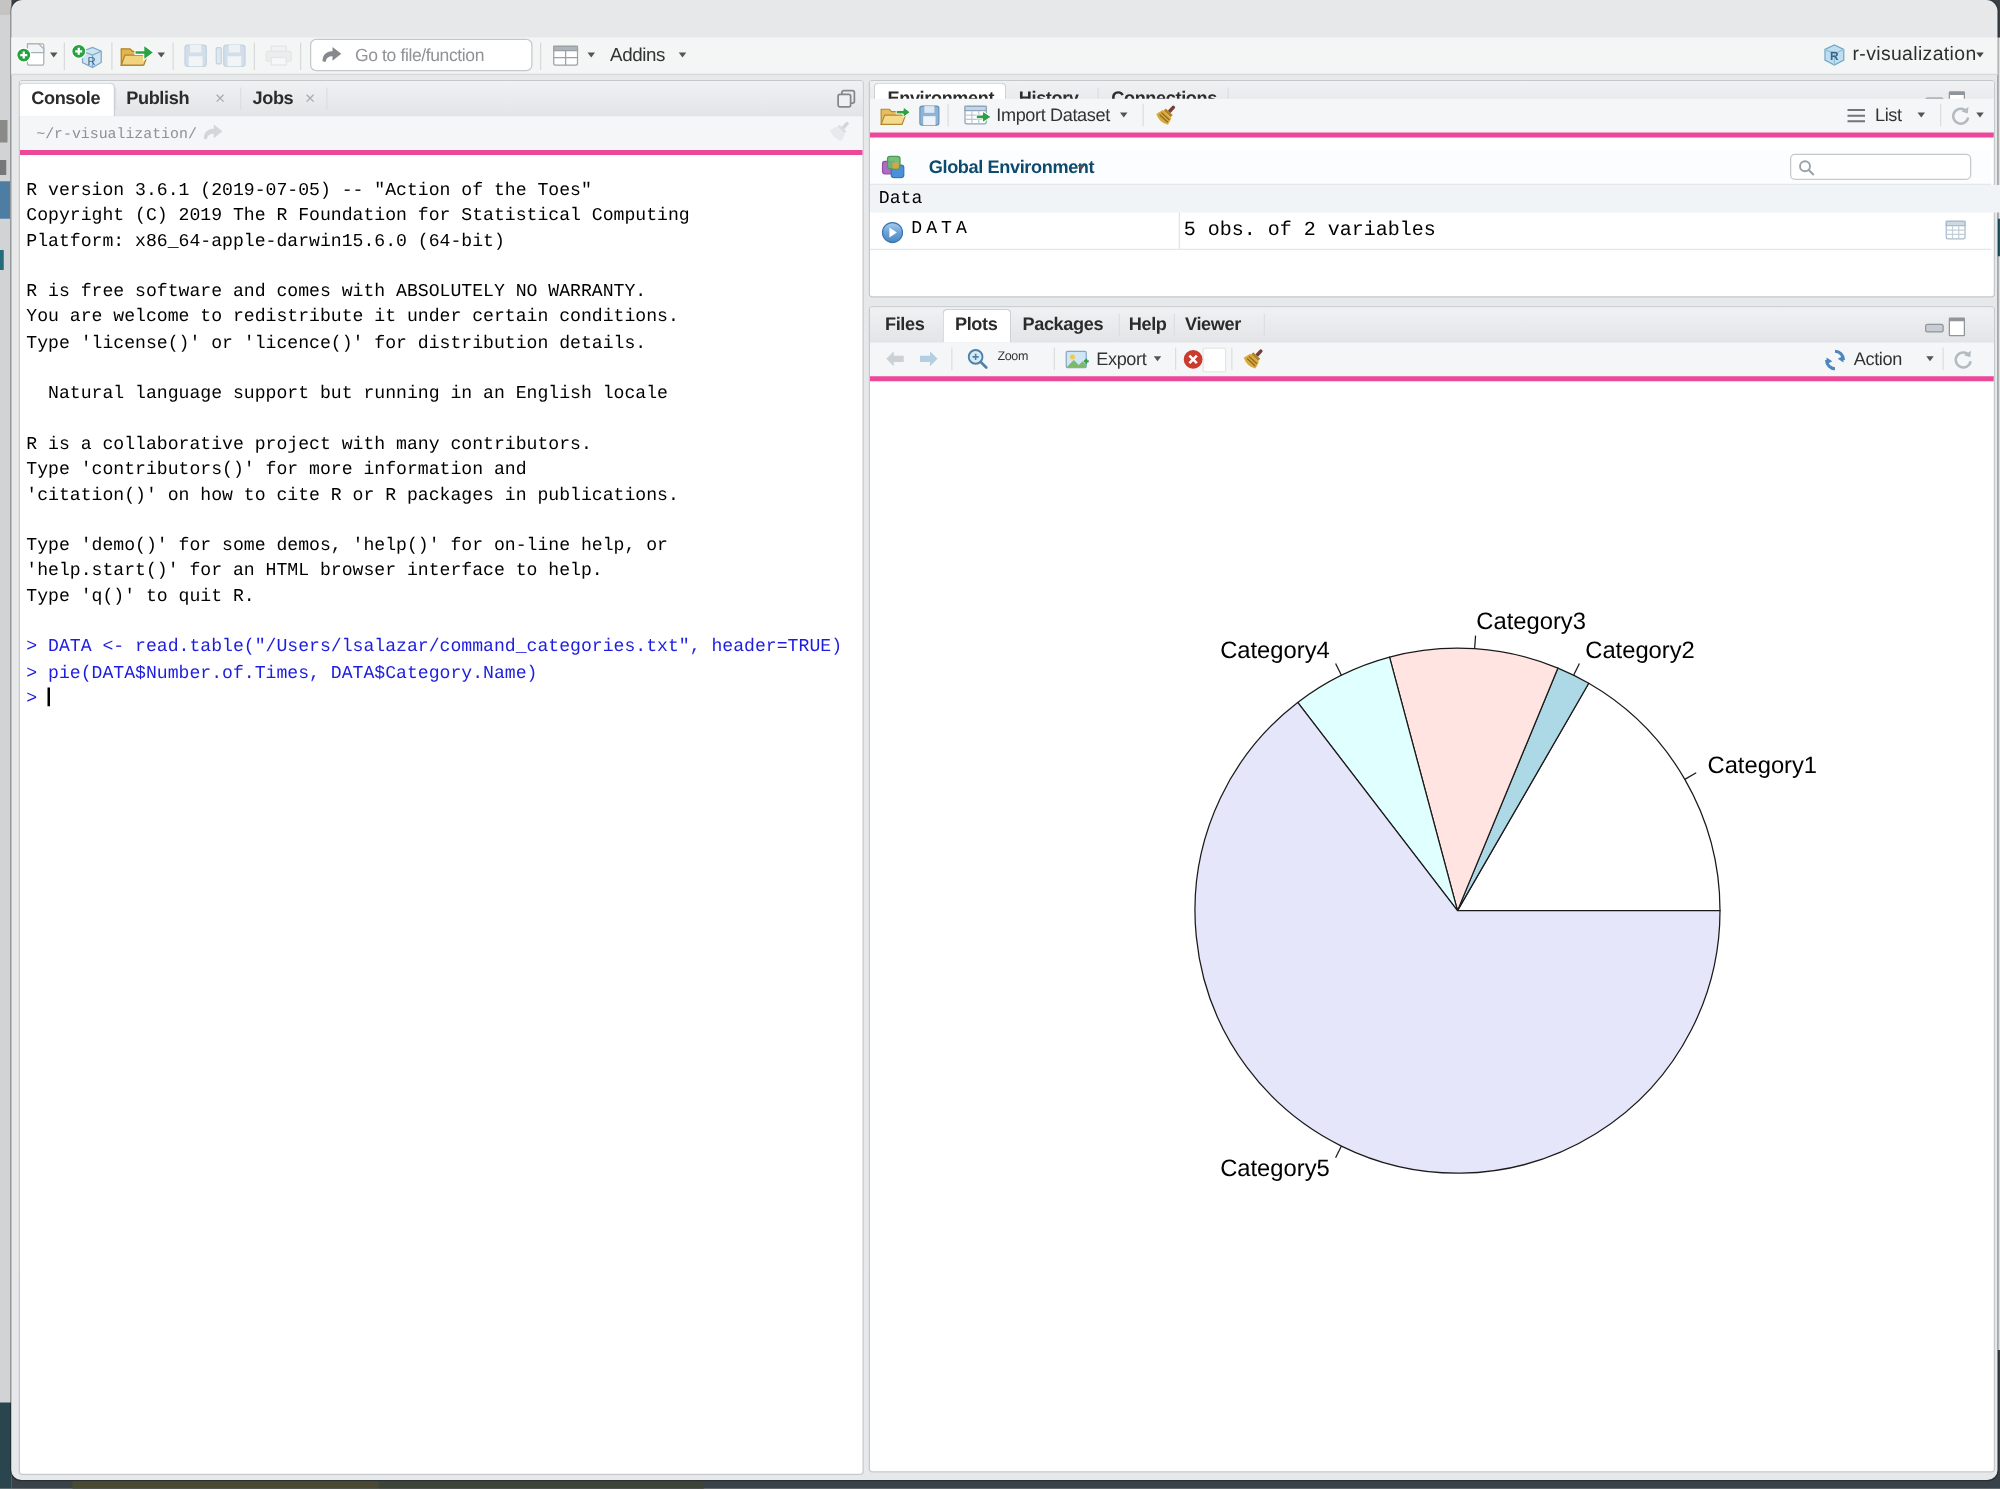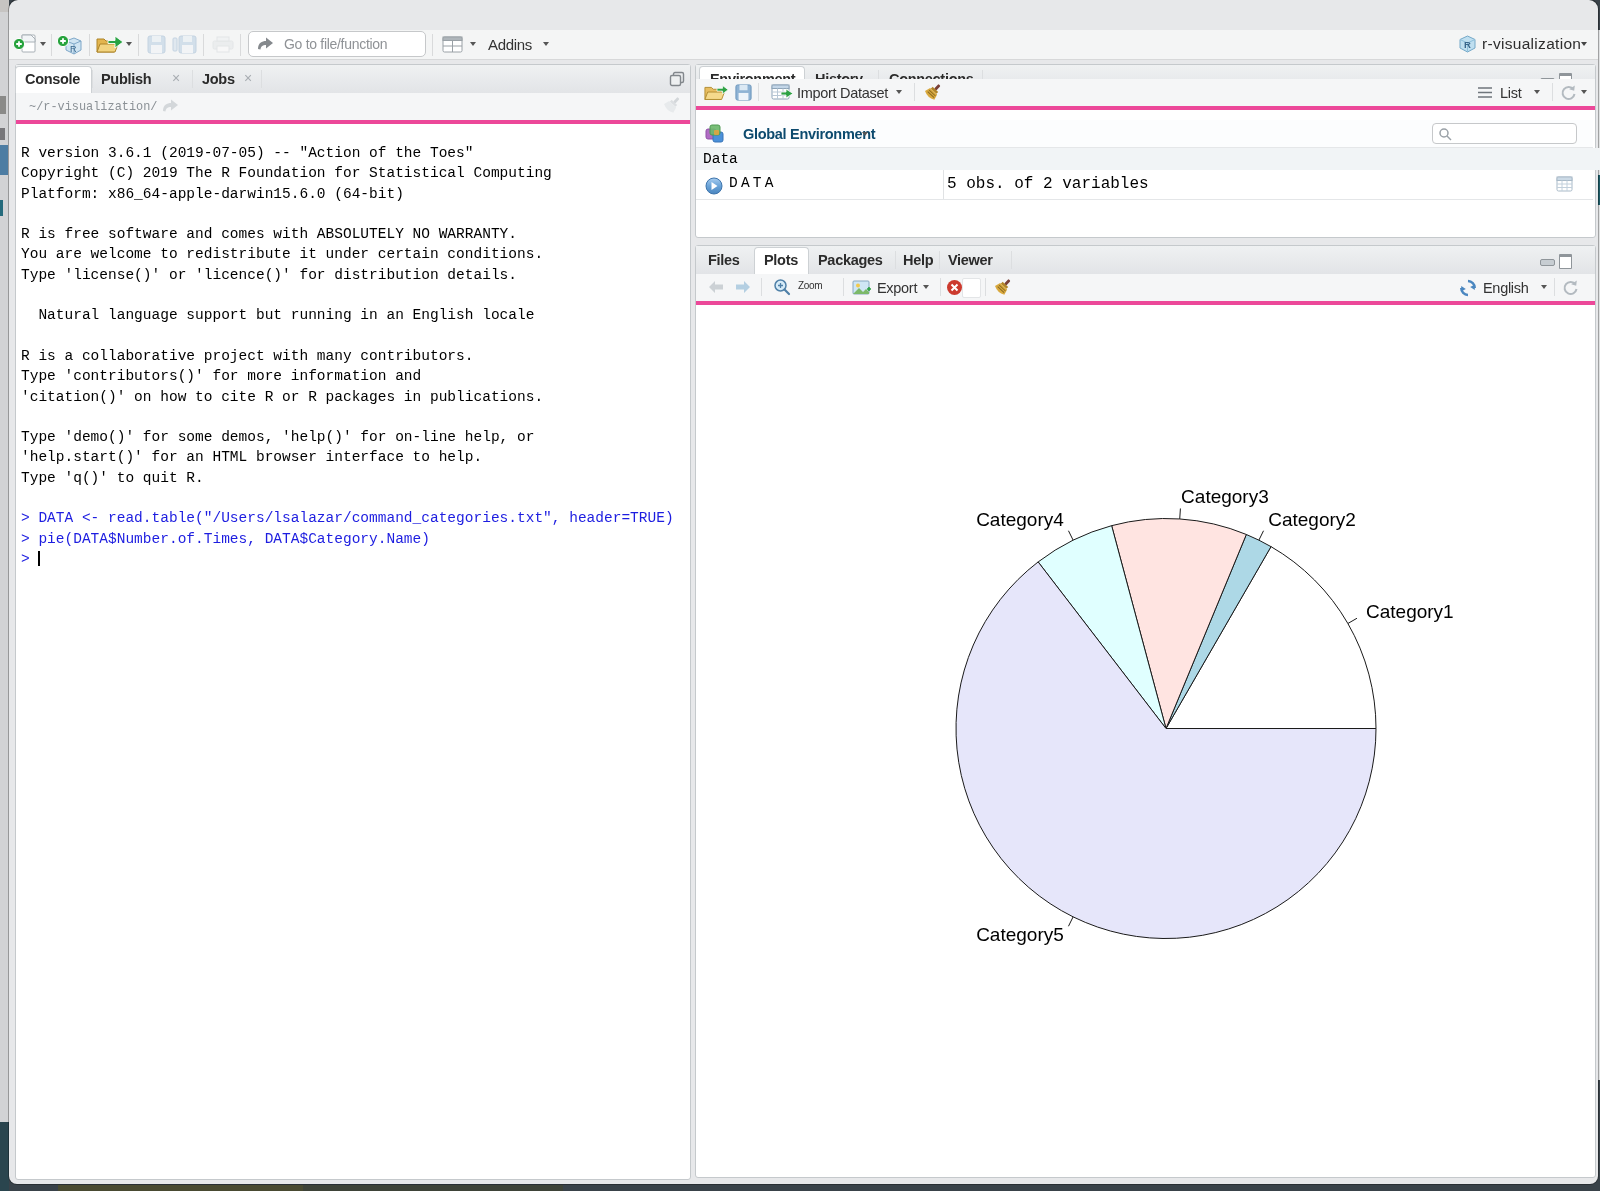--- a/index.html
+++ b/index.html
@@ -306,21 +306,21 @@
           <path d="M5.2 7.6 h9.6 l1.6 5.8 q-6.4 3.4 -12.8 0 z" fill="#d9a93f"></path>
           <path d="M6 9.8 h8.6 M6 12 h8.8" stroke="#8a6a20" stroke-width="1"></path>
         </g>
       </svg>
       <svg class="abs" style="left:763px;top:5px" width="18" height="18" viewBox="0 0 18 18">
         <path d="M9 2 A7 7 0 0 1 15.8 9" fill="none" stroke="#4b87c0" stroke-width="2.4"></path>
         <path d="M9 16 A7 7 0 0 1 2.2 9" fill="none" stroke="#4b87c0" stroke-width="2.4"></path>
         <path d="M15.8 5.5 L15.8 11 L11.2 8 Z" fill="#4b87c0"></path>
         <path d="M2.2 12.5 L2.2 7 L6.8 10 Z" fill="#4b87c0"></path>
       </svg>
-      <div class="abs lbl" style="left:787px;top:6px;font-weight:500;font-size:14.5px">English</div>
+      <div class="abs lbl" style="left:787px;top:6px;font-weight:500;font-size:14.5px">Action</div>
       <div class="abs caret" style="left:845px;top:11px;border-top-color:#555;border-top-width:4px;border-left-width:3.5px;border-right-width:3.5px"></div>
       <div class="abs psep" style="left:858px;top:4px"></div>
       <svg class="abs" style="left:866px;top:5px" width="17" height="17" viewBox="0 0 17 17">
         <path d="M13.5 5.5 A6 6 0 1 0 14.5 10" fill="none" stroke="#b3bac0" stroke-width="2"></path>
         <path d="M14.8 1.5 L14.2 6.8 L9.2 5.2 Z" fill="#b3bac0"></path>
       </svg>
     </div>
   </div>
 </div>
 <svg class="abs" style="left:697px;top:301px" width="896" height="876" viewBox="0 0 896 876">

